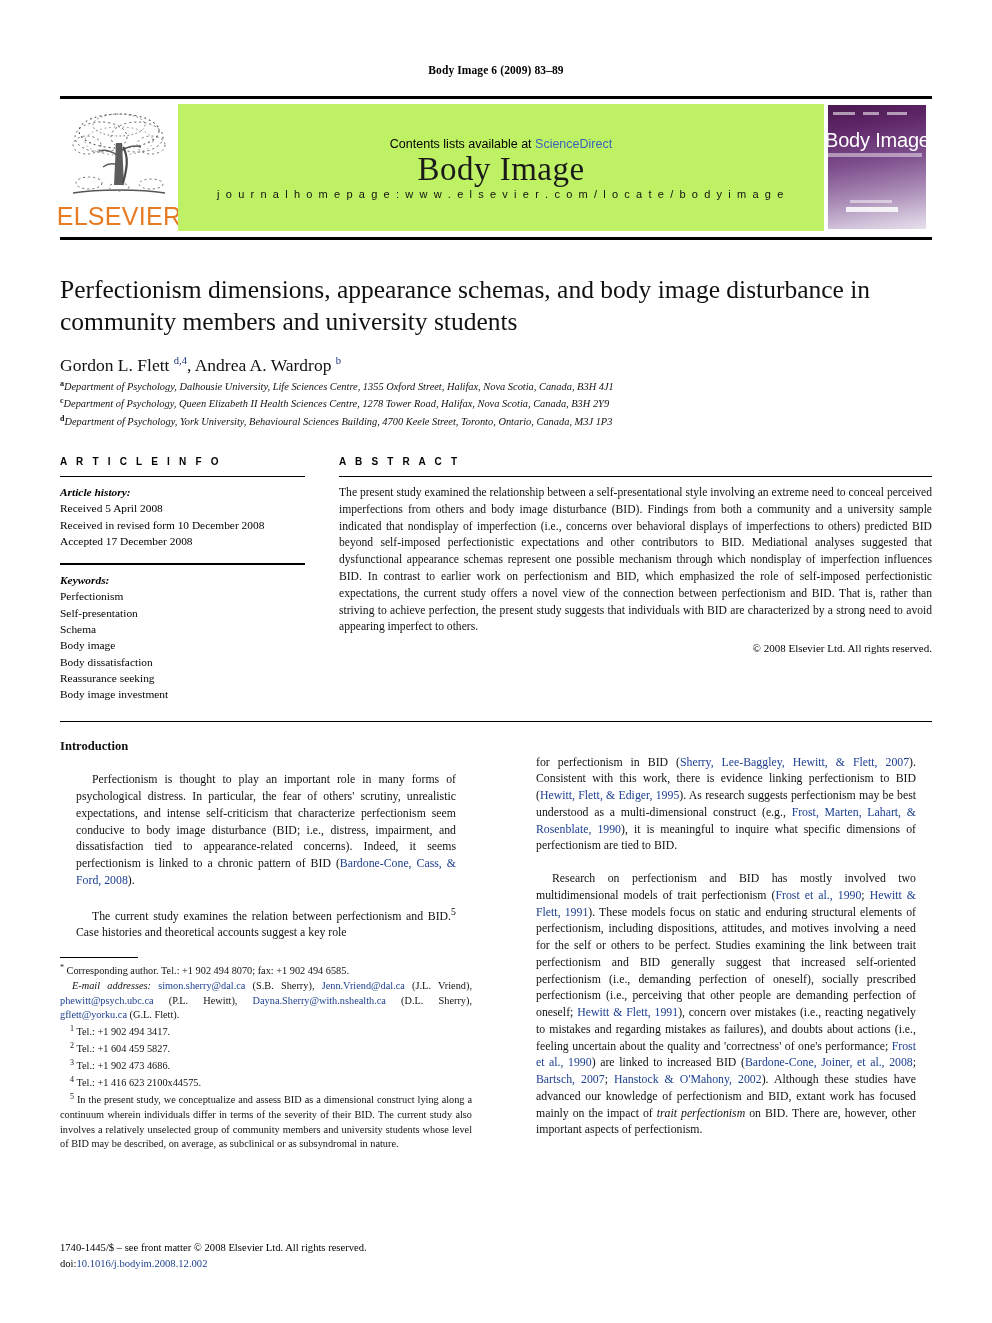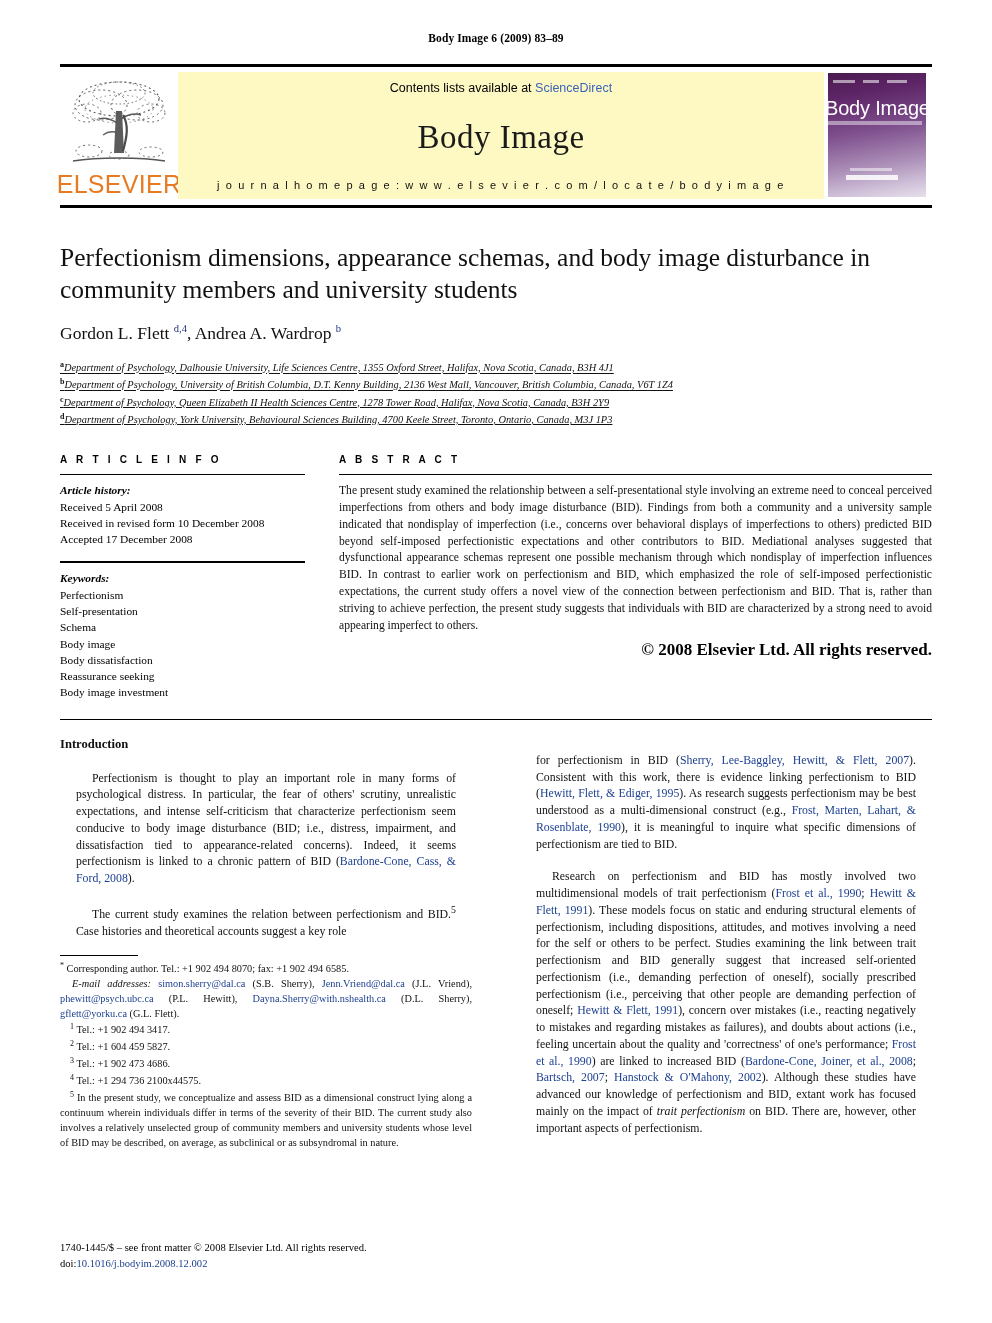--- a/index.html
+++ b/index.html
@@ -19,21 +19,21 @@
     background: #fff;
     overflow: hidden;
     box-sizing: border-box;
   }
 
   
   .running-head {
     text-align: center;
     font-size: 11.5px;
     font-weight: bold;
-    padding-top: 32px;
+    padding-top: 64px;
     letter-spacing: 0.1px;
   }
 
   
   .masthead-wrap {
     margin: 20px 60px 0 60px;
     border-top: 3px solid #000;
     padding-top: 0;
   }
   .masthead {
@@ -56,24 +56,24 @@
   .elsevier-word {
     font-family: Liberation Sans, sans-serif;
     color: #E77B22;
     font-size: 25px;
     letter-spacing: 0.3px;
     line-height: 1;
     margin-top: 1px;
   }
   .masthead-center {
     flex: 1 1 auto;
-    background: #fef9c3;
+    background: #bef264;
     display: flex;
     flex-direction: column;
-    justify-content: space-between;
+    justify-content: center;
     align-items: center;
     padding: 9px 0 8px 0;
     box-sizing: border-box;
   }
   .contents-line {
     font-family: "Liberation Sans", sans-serif;
     font-size: 12.5px;
     color: #000;
   }
   .contents-line .sd-link { color: #3a63b8; }
@@ -148,26 +148,24 @@
   }
   .authors {
     font-family: "Liberation Serif", serif;
     font-size: 17.5px;
     line-height: 1.42;
     margin-top: 15px;
     color: #111;
   }
   .authors sup { font-size: 10.5px; color: #1c2f7a; }
   .affils {
-    margin-top: 13px;
     font-size: 10.4px;
     font-style: italic;
     line-height: 1.52;
     color: #111;
-    text-decoration: underline;
   }
   .affils sup { font-style: normal; font-weight: bold; font-size: 8px; }
 
   
   .info-abstract {
     display: flex;
     margin: 26px 60px 0 60px;
     gap: 34px;
   }
   .col-info { flex: 0 0 245px; }
@@ -187,22 +185,21 @@
   .abstract-body {
     padding-top: 8px;
     font-size: 11.6px;
     line-height: 1.45;
     text-align: justify;
     color: #111;
   }
   .copyright {
     text-align: right;
     margin-top: 6px;
-    font-size: 17px;
-    font-weight: bold;
+    font-size: 11px;
   }
 
   
   .body-rule { border-top: 1px solid #000; margin: 18px 60px 0 60px; }
   .columns {
     display: flex;
     margin: 16px 60px 0 60px;
     gap: 48px;
   }
   .col { flex: 1 1 0; font-size: 11.8px; line-height: 1.42; text-align: justify; color: #111; }
@@ -315,21 +312,20 @@
 
   <div class="title-block">
     <h1 class="art-title">Perfectionism dimensions, appearance schemas, and body image disturbance in community members and university students</h1>
 
     <div class="authors">
       <div><span>Gordon L. Flett </span><sup>d,4</sup><span>, Andrea A. Wardrop </span><sup>b</sup></div>
     </div>
 
     <div class="affils">
       <div><sup>a</sup><span>Department of Psychology, Dalhousie University, Life Sciences Centre, 1355 Oxford Street, Halifax, Nova Scotia, Canada, B3H 4J1</span></div>
-      <div><sup>b</sup><span>Department of Psychology, University of British Columbia, D.T. Kenny Building, 2136 West Mall, Vancouver, British Columbia, Canada, V6T 1Z4</span></div>
       <div><sup>c</sup><span>Department of Psychology, Queen Elizabeth II Health Sciences Centre, 1278 Tower Road, Halifax, Nova Scotia, Canada, B3H 2Y9</span></div>
       <div><sup>d</sup><span>Department of Psychology, York University, Behavioural Sciences Building, 4700 Keele Street, Toronto, Ontario, Canada, M3J 1P3</span></div>
     </div>
   </div>
 
   <div class="info-abstract">
 
     <div class="col-info">
       <div class="sec-head">A R T I C L E  I N F O</div>
       <div class="rule"></div>
@@ -373,21 +369,21 @@
       <p><span>The current study examines the relation between perfectionism and BID.</span><sup>5</sup><span> Case histories and theoretical accounts suggest a key role</span></p>
 
       <div class="footnotes">
         <div class="fn-rule"></div>
         <p><sup>*</sup><span> Corresponding author. Tel.: +1 902 494 8070; fax: +1 902 494 6585.</span></p>
         <p style="text-indent:12px"><span class="em">E-mail addresses:</span>
           <span class="mail">simon.sherry@dal.ca</span><span> (S.B. Sherry), </span><span class="mail">Jenn.Vriend@dal.ca</span><span> (J.L. Vriend), </span><span class="mail">phewitt@psych.ubc.ca</span><span> (P.L. Hewitt), </span><span class="mail">Dayna.Sherry@with.nshealth.ca</span><span> (D.L. Sherry), </span><span class="mail">gflett@yorku.ca</span><span> (G.L. Flett).</span></p>
         <p style="text-indent:10px"><sup>1</sup><span> Tel.: +1 902 494 3417.</span></p>
         <p style="text-indent:10px"><sup>2</sup><span> Tel.: +1 604 459 5827.</span></p>
         <p style="text-indent:10px"><sup>3</sup><span> Tel.: +1 902 473 4686.</span></p>
-        <p style="text-indent:10px"><sup>4</sup><span> Tel.: +1 294 736 2100x44575.</span></p>
+        <p style="text-indent:10px"><sup>4</sup><span> Tel.: +1 416 623 2100x44575.</span></p>
         <p style="text-indent:10px"><sup>5</sup><span> In the present study, we conceptualize and assess BID as a dimensional construct lying along a continuum wherein individuals differ in terms of the severity of their BID. The current study also involves a relatively unselected group of community members and university students whose level of BID may be described, on average, as subclinical or as subsyndromal in nature.</span></p>
       </div>
     </div>
 
     <div class="col">
       <p style="text-indent:0"><span>for perfectionism in BID (</span><span class="cite">Sherry, Lee-Baggley, Hewitt, &amp; Flett, 2007</span><span>). Consistent with this work, there is evidence linking perfectionism to BID (</span><span class="cite">Hewitt, Flett, &amp; Ediger, 1995</span><span>). As research suggests perfectionism may be best understood as a multi-dimensional construct (e.g., </span><span class="cite">Frost, Marten, Lahart, &amp; Rosenblate, 1990</span><span>), it is meaningful to inquire what specific dimensions of perfectionism are tied to BID.</span></p>
       <p><span>Research on perfectionism and BID has mostly involved two multidimensional models of trait perfectionism (</span><span class="cite">Frost et al., 1990</span><span>; </span><span class="cite">Hewitt &amp; Flett, 1991</span><span>). These models focus on static and enduring structural elements of perfectionism, including dispositions, attitudes, and motives involving a need for the self or others to be perfect. Studies examining the link between trait perfectionism and BID generally suggest that increased self-oriented perfectionism (i.e., demanding perfection of oneself), socially prescribed perfectionism (i.e., perceiving that other people are demanding perfection of oneself; </span><span class="cite">Hewitt &amp; Flett, 1991</span><span>), concern over mistakes (i.e., reacting negatively to mistakes and regarding mistakes as failures), and doubts about actions (i.e., feeling uncertain about the quality and 'correctness' of one's performance; </span><span class="cite">Frost et al., 1990</span><span>) are linked to increased BID (</span><span class="cite">Bardone-Cone, Joiner, et al., 2008</span><span>; </span><span class="cite">Bartsch, 2007</span><span>; </span><span class="cite">Hanstock &amp; O'Mahony, 2002</span><span>). Although these studies have advanced our knowledge of perfectionism and BID, extant work has focused mainly on the impact of </span><span class="em">trait perfectionism</span><span> on BID. There are, however, other important aspects of perfectionism.</span></p>
     </div>
 
   </div>

